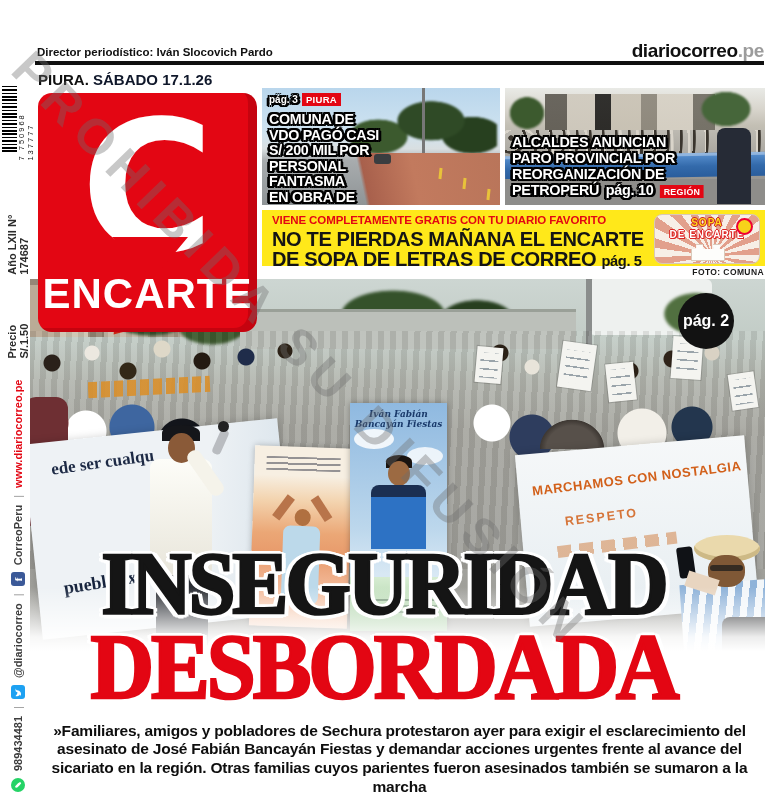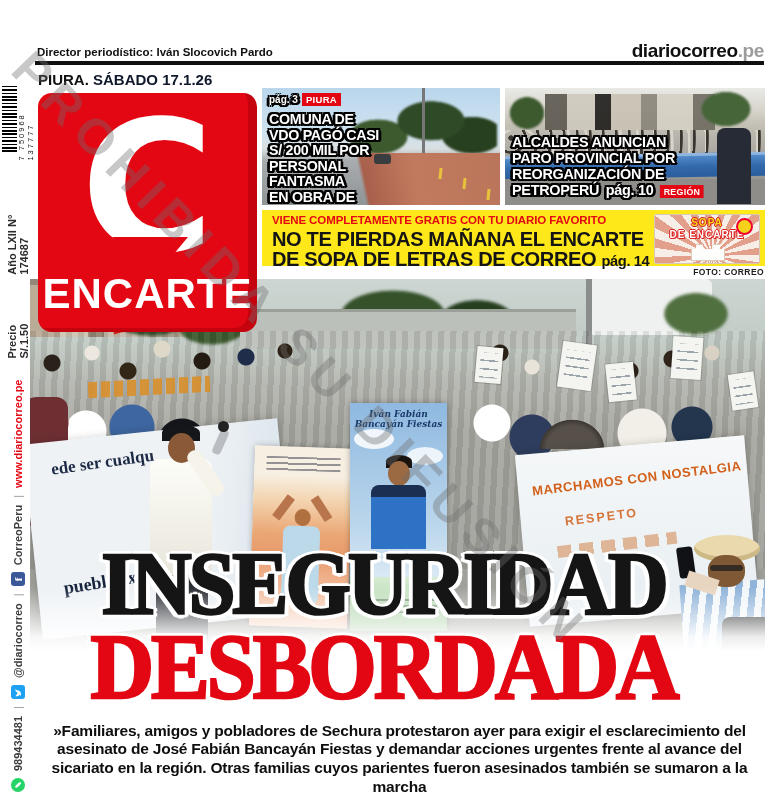--- a/index.html
+++ b/index.html
@@ -102,21 +102,21 @@
   .promo{position:absolute;left:262px;top:210px;width:503px;height:56px;background:#ffe81a;z-index:4;}
   .promo-kicker{position:absolute;left:10px;top:4px;font-size:11.5px;font-weight:bold;color:#e30613;
      letter-spacing:-.1px;}
   .promo-l1{position:absolute;left:10px;top:17px;font-size:20.5px;font-weight:bold;color:#141414;
      letter-spacing:-.4px;transform:scaleX(.98);transform-origin:left top;}
   .promo-l2{position:absolute;left:10px;top:37px;font-size:20.5px;font-weight:bold;color:#141414;
      letter-spacing:-.4px;transform:scaleX(.98);transform-origin:left top;}
   .promo-l2 .pag{font-size:15px;font-weight:bold;}
   .promo-thumb{position:absolute;right:5px;top:4px;width:104px;height:48px;overflow:hidden;
      background:repeating-conic-gradient(from -10deg at 55% 85%,#e2a08c 0 9deg,#f7efe7 9deg 18deg);
-     border:1px solid #d8c8b8;border-radius:2px;}
+     border:1px solid #d8c8b8;border-radius:8px;}
   .thumb-sopa{position:absolute;left:0;right:0;top:2px;text-align:center;font-size:10px;
      font-weight:bold;color:#ffd61e;letter-spacing:1px;
      text-shadow:-1px 0 0 #c22,1px 0 0 #c22,0 -1px 0 #c22,0 1px 0 #c22;}
   .thumb-letras{position:absolute;left:0;right:0;top:14px;text-align:center;font-size:10px;
      font-weight:bold;color:#fff;letter-spacing:1px;
      text-shadow:-1px 0 0 #d22,1px 0 0 #d22,0 -1px 0 #d22,0 1px 0 #d22,1px 1px 0 #d22;}
   .thumb-castle{position:absolute;left:36px;bottom:2px;width:32px;height:15px;background:#fdfdfb;
      border:1px solid #d9cabb;clip-path:polygon(0 100%,0 30%,15% 30%,15% 0,35% 0,35% 30%,65% 30%,65% 0,85% 0,85% 30%,100% 30%,100% 100%);}
   .thumb-sun{position:absolute;right:6px;top:3px;width:13px;height:13px;border-radius:50%;
      background:#f7d21a;border:2px solid #e03;}
@@ -342,30 +342,30 @@
         <span class="badge">REGIÓN</span>
       </div>
     </div>
   </div>
 
   <div class="promo">
     <div class="promo-kicker">VIENE COMPLETAMENTE GRATIS CON TU DIARIO FAVORITO</div>
     <div class="promo-l1">NO TE PIERDAS MAÑANA EL ENCARTE</div>
     <div class="promo-l2">
       <span>DE SOPA DE LETRAS DE CORREO</span>
-      <span class="pag">pág. 14</span>
+      <span class="pag">pág. 5</span>
     </div>
     <div class="promo-thumb">
       <div class="thumb-sopa">SOPA</div>
       <div class="thumb-letras">DE ENCARTE</div>
       <div class="thumb-castle"></div>
       <div class="thumb-sun"></div>
     </div>
   </div>
-  <div class="photo-credit">FOTO: CORREO</div>
+  <div class="photo-credit">FOTO: COMUNA</div>
 
   <div class="mainphoto">
     <div class="mp-houses"></div>
     <div class="mp-tree1"></div>
     <div class="mp-tree2"></div>
     <div class="mp-sky"></div>
     <div class="mp-tree3"></div>
     <div class="mp-wall"></div>
     <div class="mp-pole"></div>
     <div class="mp-flag"></div>
@@ -421,19 +421,20 @@
 
     <div class="hat-man-shirt"></div>
     <div class="hat-man-hat"></div>
     <div class="hat-man-head"></div>
     <div class="hat-man-glasses"></div>
     <div class="hat-man-phone"></div>
     <div class="hat-man-arm"></div>
     <div class="blackbag"></div>
 
     <div class="mp-fade"></div>
+    <div class="pag2">pág. 2</div>
   </div>
 
   <div class="hl-big hl1">INSEGURIDAD</div>
   <div class="hl-big hl2">DESBORDADA</div>
   <p class="deck">»Familiares, amigos y pobladores de Sechura protestaron ayer para exigir el esclarecimiento del asesinato de José Fabián Bancayán Fiestas y demandar acciones urgentes frente al avance del sicariato en la región. Otras familias cuyos parientes fueron asesinados también se sumaron a la marcha</p>
 
 </div>
 
 </body></html>

